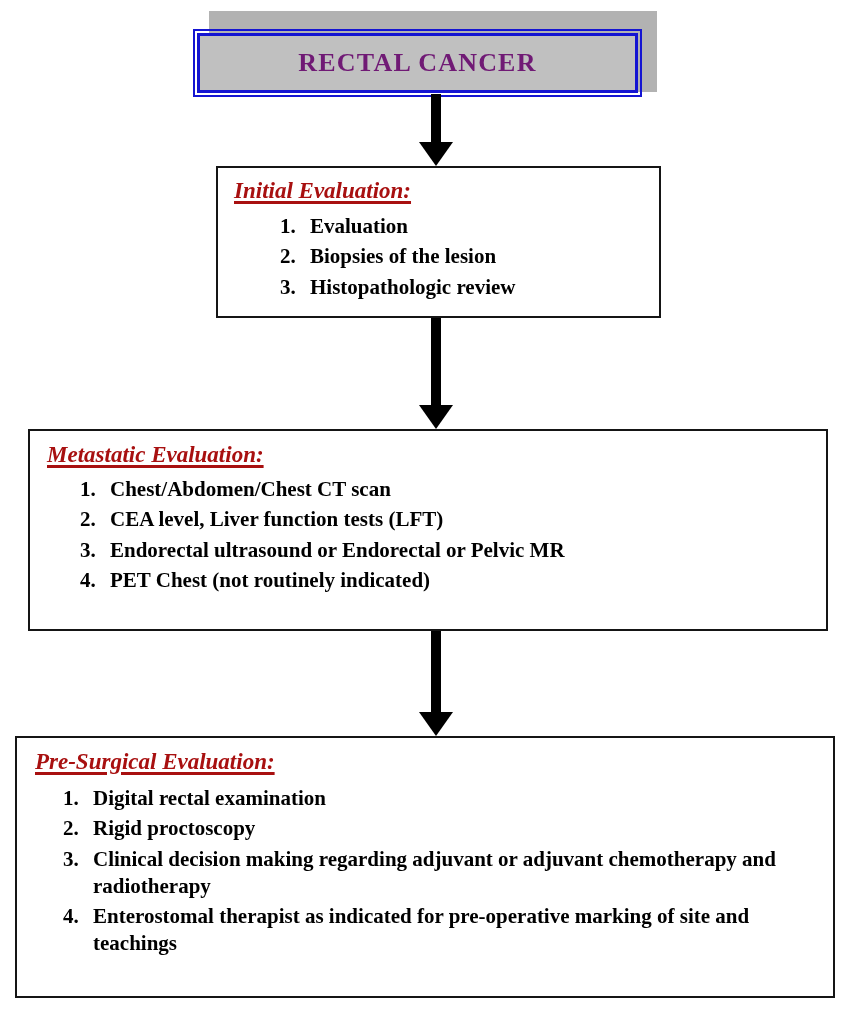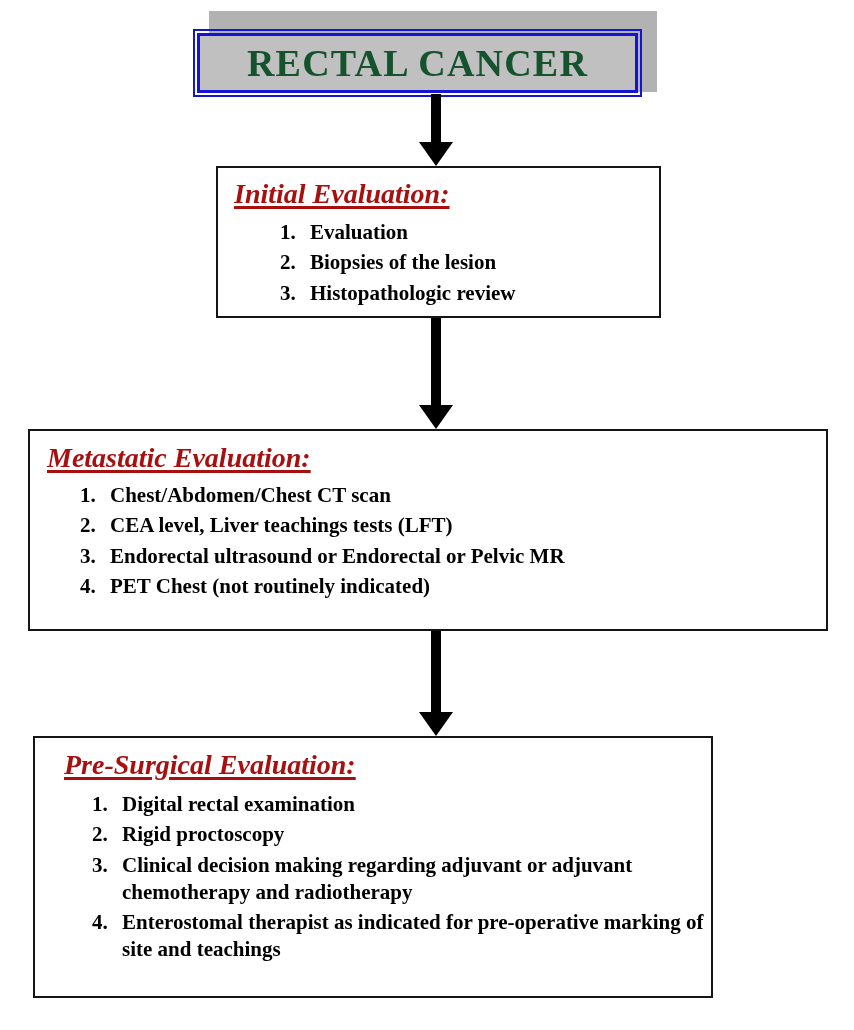--- a/index.html
+++ b/index.html
@@ -38,44 +38,44 @@
     box-sizing: border-box;
     background: #c0c0c0;
     border: 3px solid #1414d2;
     outline: 2px solid #1414d2;
     outline-offset: 2px;
     display: flex;
     align-items: center;
     justify-content: center;
   }
   .title-box .title-text {
-    color: #14532d;
+    color: #701a75;
     font-weight: bold;
-    font-size: 38px;
+    font-size: 26px;
     letter-spacing: 1.2px;
     font-family: "Liberation Serif", "DejaVu Serif", serif;
     white-space: nowrap;
   }
 
   
   .flow-box {
     position: absolute;
     box-sizing: border-box;
     background: #ffffff;
     border: 2px solid #151515;
   }
   .box-1 { left: 216px; top: 166px; width: 445px; height: 152px; }
   .box-2 { left: 28px; top: 429px; width: 800px; height: 202px; }
-  .box-3 { left: 33px; top: 736px; width: 680px; height: 262px; padding-left: 11px; }
+  .box-3 { left: 15px; top: 736px; width: 820px; height: 262px; }
 
   .heading {
     color: #a81010;
     font-weight: bold;
     font-style: italic;
-    font-size: 28px;
+    font-size: 23px;
     text-decoration: underline;
     text-decoration-thickness: 3px;
     text-underline-offset: 3px;
     white-space: nowrap;
     font-family: "Liberation Serif", "DejaVu Serif", serif;
   }
   .box-1 .heading { margin: 10px 0 0 16px; }
   .box-2 .heading { margin: 11px 0 0 17px; }
   .box-3 .heading { margin: 11px 0 0 18px; }
 
@@ -182,21 +182,21 @@
 
   <div class="flow-box box-2">
     <div class="heading">Metastatic Evaluation:</div>
     <ul class="item-list">
       <li class="list-item">
         <span class="list-num">1.</span>
         <span class="list-text">Chest/Abdomen/Chest CT scan</span>
       </li>
       <li class="list-item">
         <span class="list-num">2.</span>
-        <span class="list-text">CEA level, Liver teachings tests (LFT)</span>
+        <span class="list-text">CEA level, Liver function tests (LFT)</span>
       </li>
       <li class="list-item">
         <span class="list-num">3.</span>
         <span class="list-text">Endorectal ultrasound or Endorectal or Pelvic MR</span>
       </li>
       <li class="list-item">
         <span class="list-num">4.</span>
         <span class="list-text">PET Chest (not routinely indicated)</span>
       </li>
     </ul>

